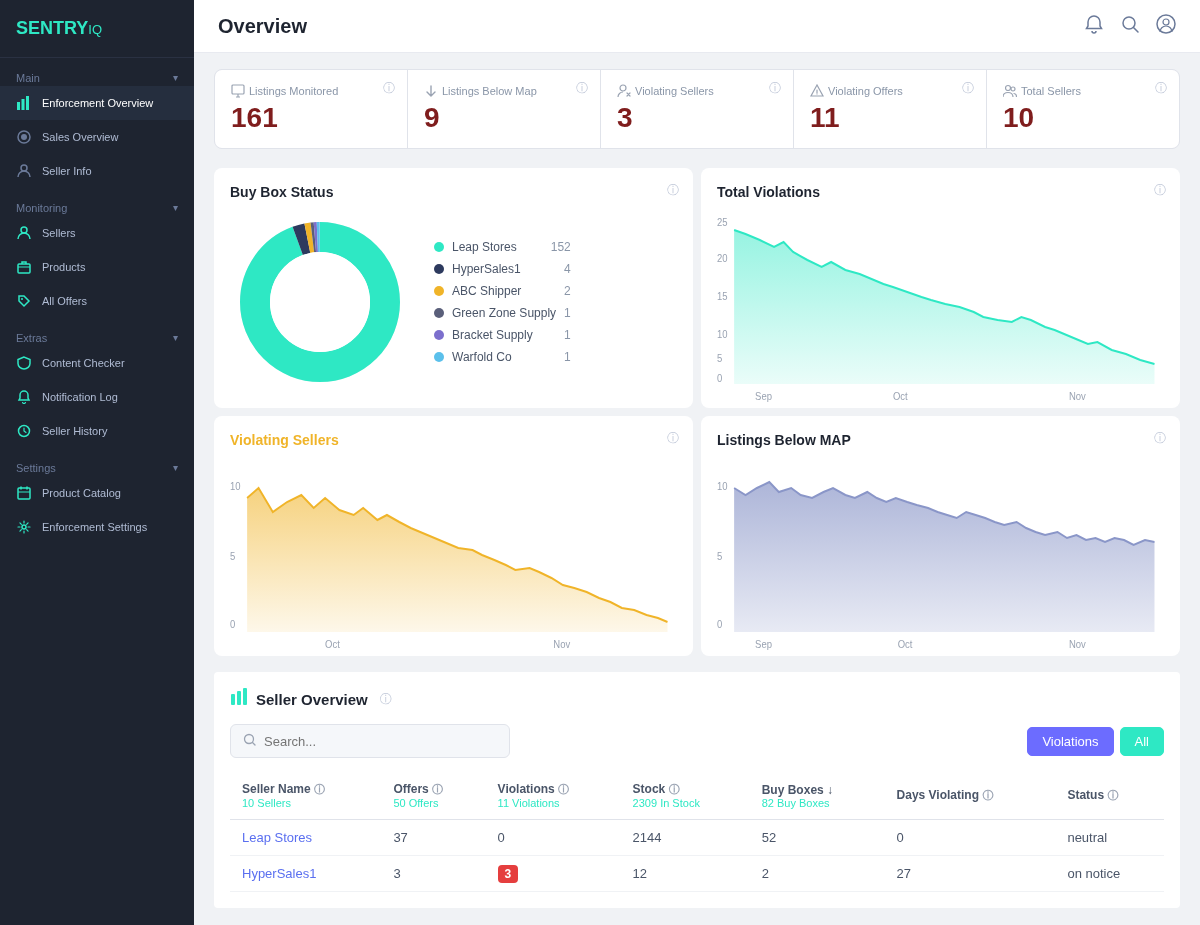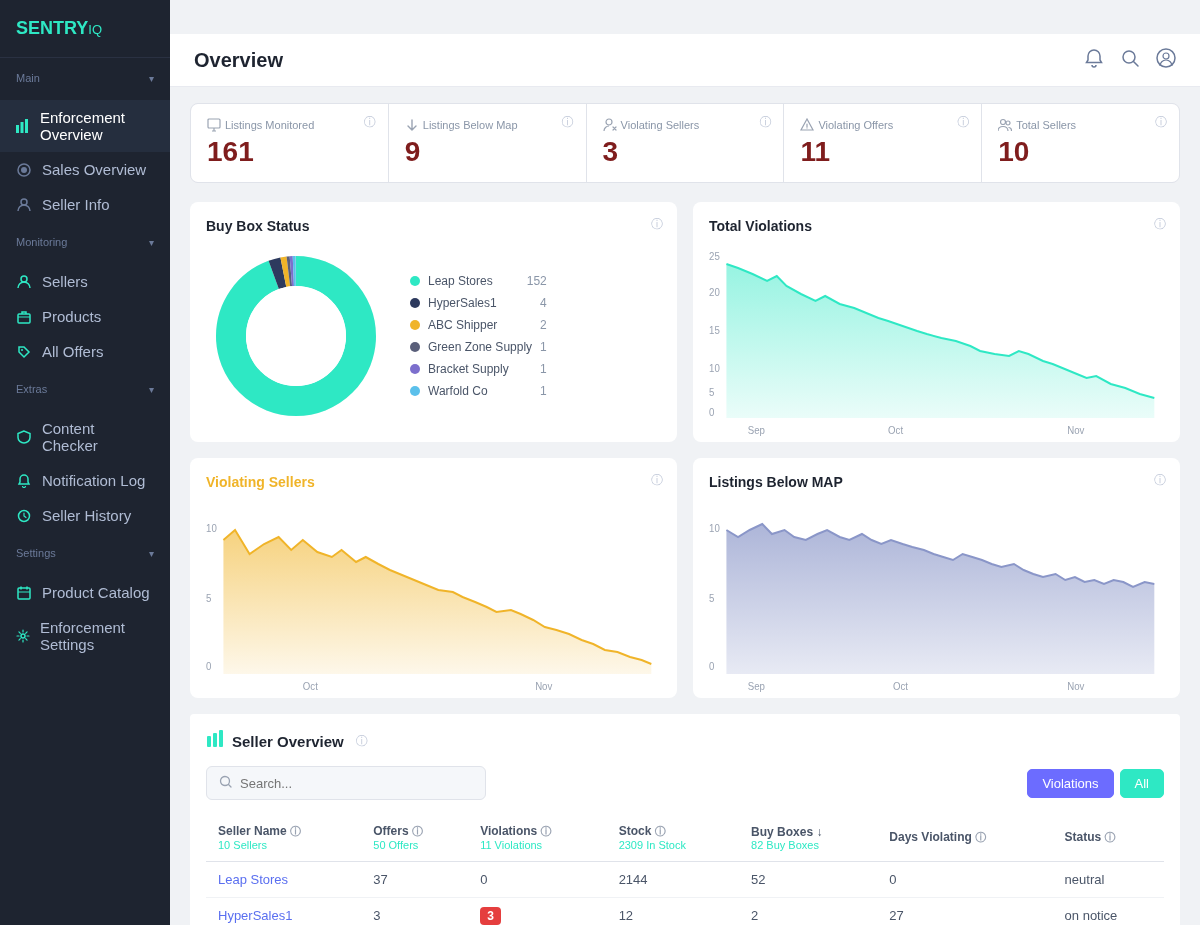--- a/index.html
+++ b/index.html
@@ -1,43 +1,43 @@
 <!DOCTYPE html>
 <html><head>
   <meta charset="utf-8">
   <style>
     * { box-sizing: border-box; margin: 0; padding: 0; }
     body { font-family: 'Segoe UI', Arial, sans-serif; background: #f0f2f5; display: flex; height: 925px; width: 1200px; overflow: hidden; }
 
     
-    .sidebar { width: 170px; background: #1e2430; color: #fff; display: flex; flex-direction: column; padding: 0; flex-shrink: 0; }
+    .sidebar { width: 194px; background: #1e2430; color: #fff; display: flex; flex-direction: column; padding: 0; flex-shrink: 0; }
     .sidebar-logo { padding: 18px 16px; font-size: 18px; font-weight: 700; color: #fff; border-bottom: 1px solid #2a3142; }
     .sidebar-logo span { color: #2ee8c4; }
-    .sidebar-section-label { font-size: 11px; color: #6b7a99; padding: 14px 16px 16px; text-transform: none; display: flex; justify-content: space-between; align-items: center; }
-    .sidebar-item { display: flex; align-items: center; gap: 10px; padding: 9px 16px; font-size: 15px; color: #b0bcd4; cursor: pointer; }
+    .sidebar-section-label { font-size: 11px; color: #6b7a99; padding: 14px 16px 2px; text-transform: none; display: flex; justify-content: space-between; }
+    .sidebar-item { display: flex; align-items: center; gap: 10px; padding: 9px 16px; font-size: 11px; color: #b0bcd4; cursor: pointer; }
     .sidebar-item.active { color: #fff; background: #252e3e; }
     .sidebar-item .icon { width: 16px; height: 16px; display: flex; align-items: center; justify-content: center; }
 
     
     .main { flex: 1; display: flex; flex-direction: column; overflow: hidden; }
-    .topbar { background: #fff; padding: 14px 24px; display: flex; justify-content: space-between; align-items: center; border-bottom: 1px solid #e8eaf0; margin-top: 34px; }
+    .topbar { background: #fff; padding: 14px 24px; display: flex; justify-content: space-between; align-items: center; border-bottom: 1px solid #e8eaf0; }
     .topbar-title { font-size: 20px; font-weight: 600; color: #1e2430; }
     .topbar-icons { display: flex; gap: 16px; align-items: center; }
 
     .content { flex: 1; overflow-y: auto; padding: 16px 20px; background: #f0f2f5; }
 
     
     .stats-row { display: flex; gap: 1px; background: #e0e3ea; border: 1px solid #e0e3ea; border-radius: 8px; overflow: hidden; margin-bottom: 16px; justify-content: space-between; }
     .stat-card { flex: 1; background: #fff; padding: 14px 16px; display: flex; flex-direction: column; gap: 4px; position: relative; }
     .stat-card .stat-label { font-size: 11px; color: #8a96a8; display: flex; align-items: center; gap: 4px; }
     .stat-card .stat-value { font-size: 28px; font-weight: 700; color: #7f1d1d; }
     .stat-card .info-icon { position: absolute; top: 10px; right: 12px; color: #c0c8d8; font-size: 12px; }
 
     
-    .chart-grid { display: grid; grid-template-columns: 1fr 1fr; gap: 16px; margin-bottom: 16px; margin-top: 19px; }
+    .chart-grid { display: grid; grid-template-columns: 1fr 1fr; gap: 8px; margin-bottom: 16px; margin-top: 19px; }
     .chart-card { background: #fff; border-radius: 8px; padding: 16px; position: relative; }
     .chart-card .chart-title { font-size: 14px; font-weight: 600; color: #1e2430; margin-bottom: 12px; }
     .chart-info { position: absolute; top: 14px; right: 14px; color: #c0c8d8; font-size: 12px; }
 
     
     .donut-area { display: flex; align-items: center; gap: 24px; }
     .donut-svg { width: 180px; height: 180px; flex-shrink: 0; }
     .legend { display: flex; flex-direction: column; gap: 8px; }
     .legend-item { display: flex; align-items: center; gap: 8px; font-size: 12px; color: #4a5568; }
     .legend-dot { width: 10px; height: 10px; border-radius: 50%; flex-shrink: 0; }

